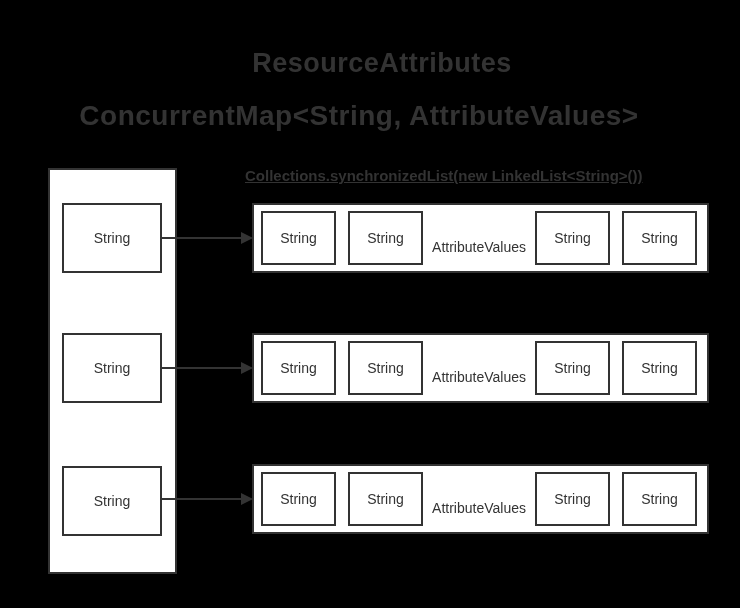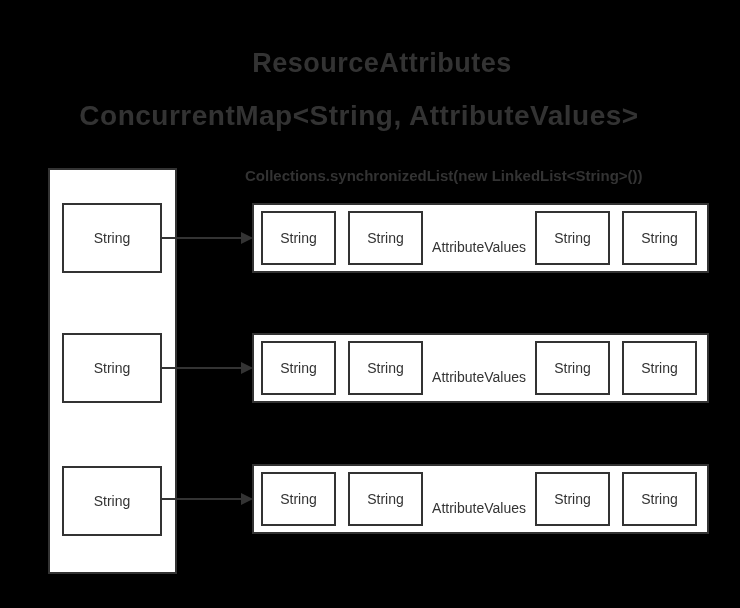--- a/index.html
+++ b/index.html
@@ -39,20 +39,21 @@
     letter-spacing: 0.5px;
   }
   .annotation {
     position: absolute;
     top: 167px;
     left: 245px;
     font-size: 15px;
     font-weight: bold;
     color: var(--text, #333333);
     white-space: nowrap;
+    text-decoration: underline;
   }
   .map-box {
     position: absolute;
     left: 48px;
     top: 168px;
     width: 129px;
     height: 406px;
     background: var(--fill, #ffffff);
     border: 2px solid var(--stroke, #333333);
     box-sizing: border-box;

